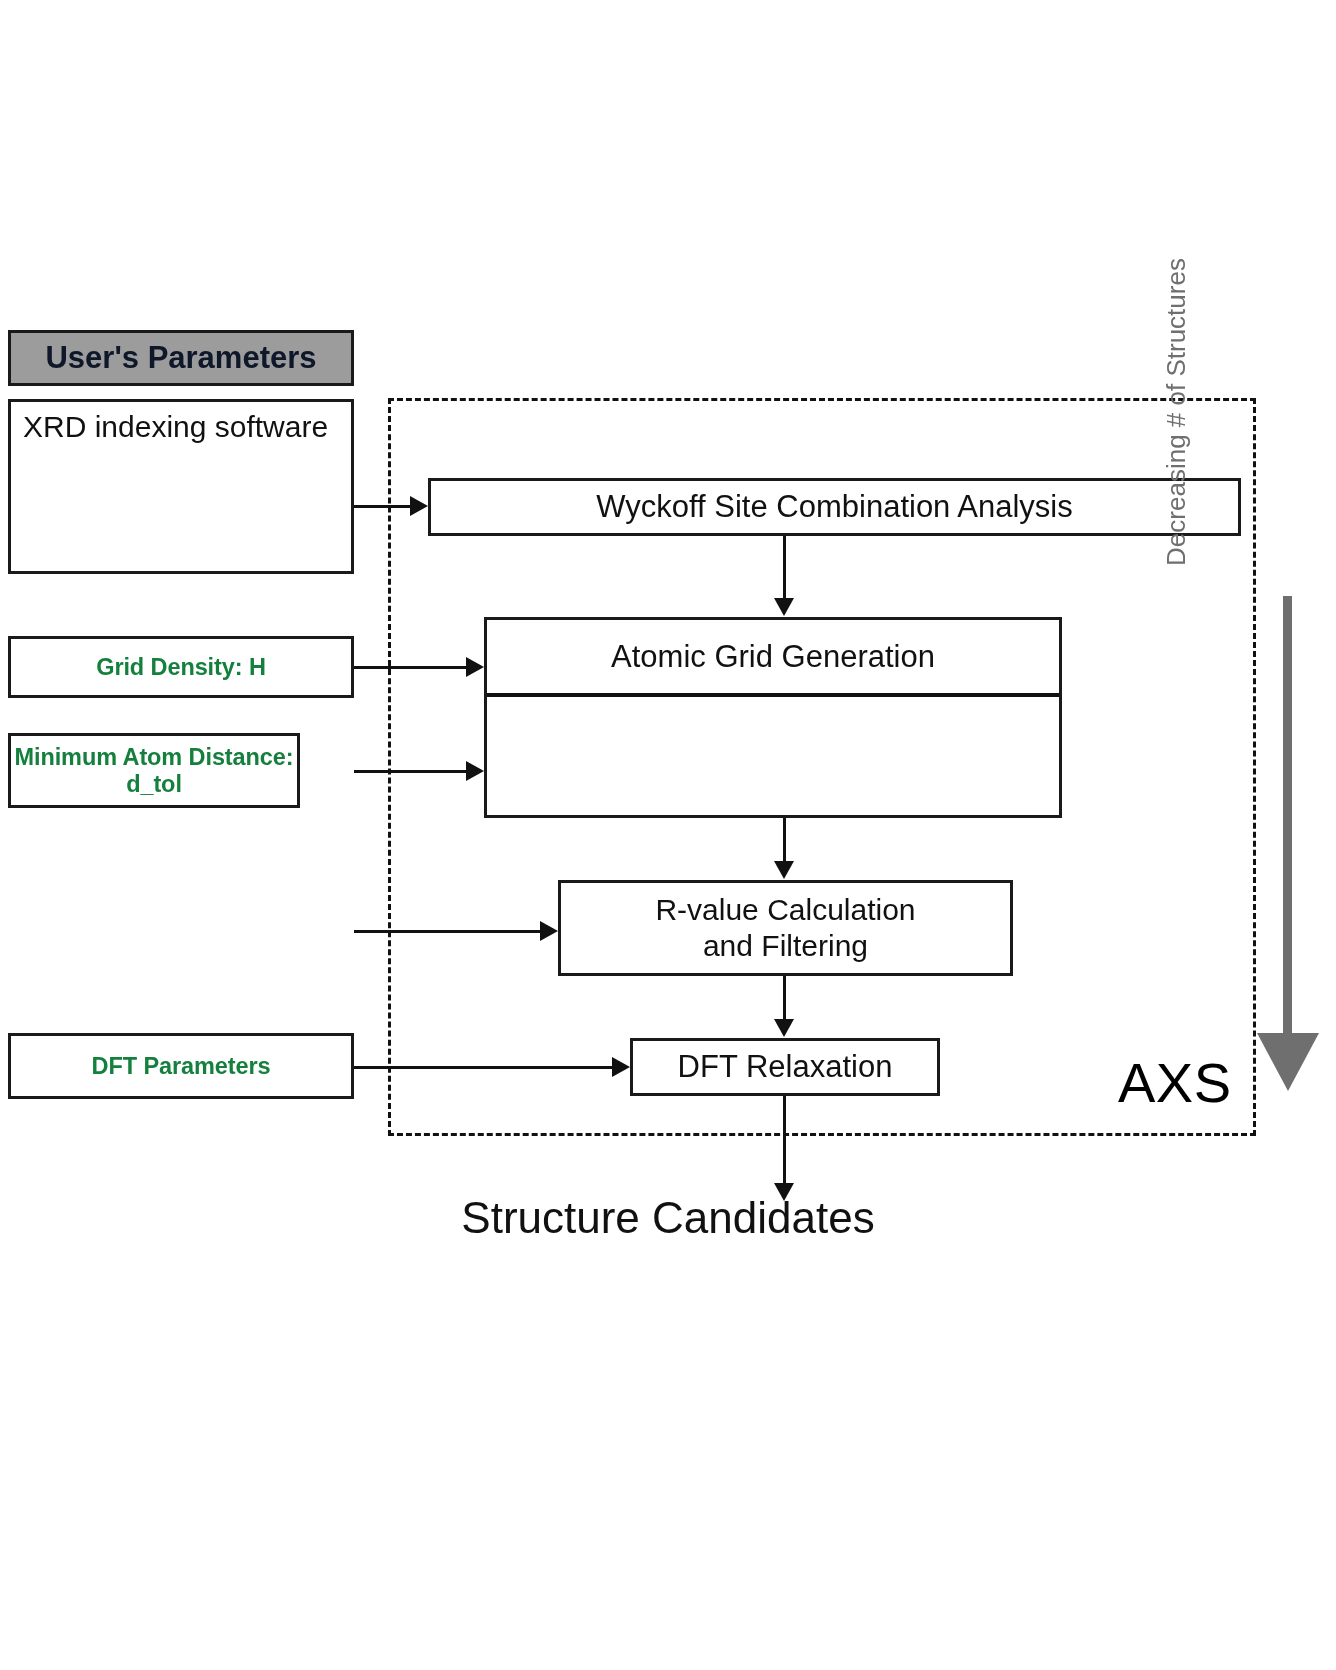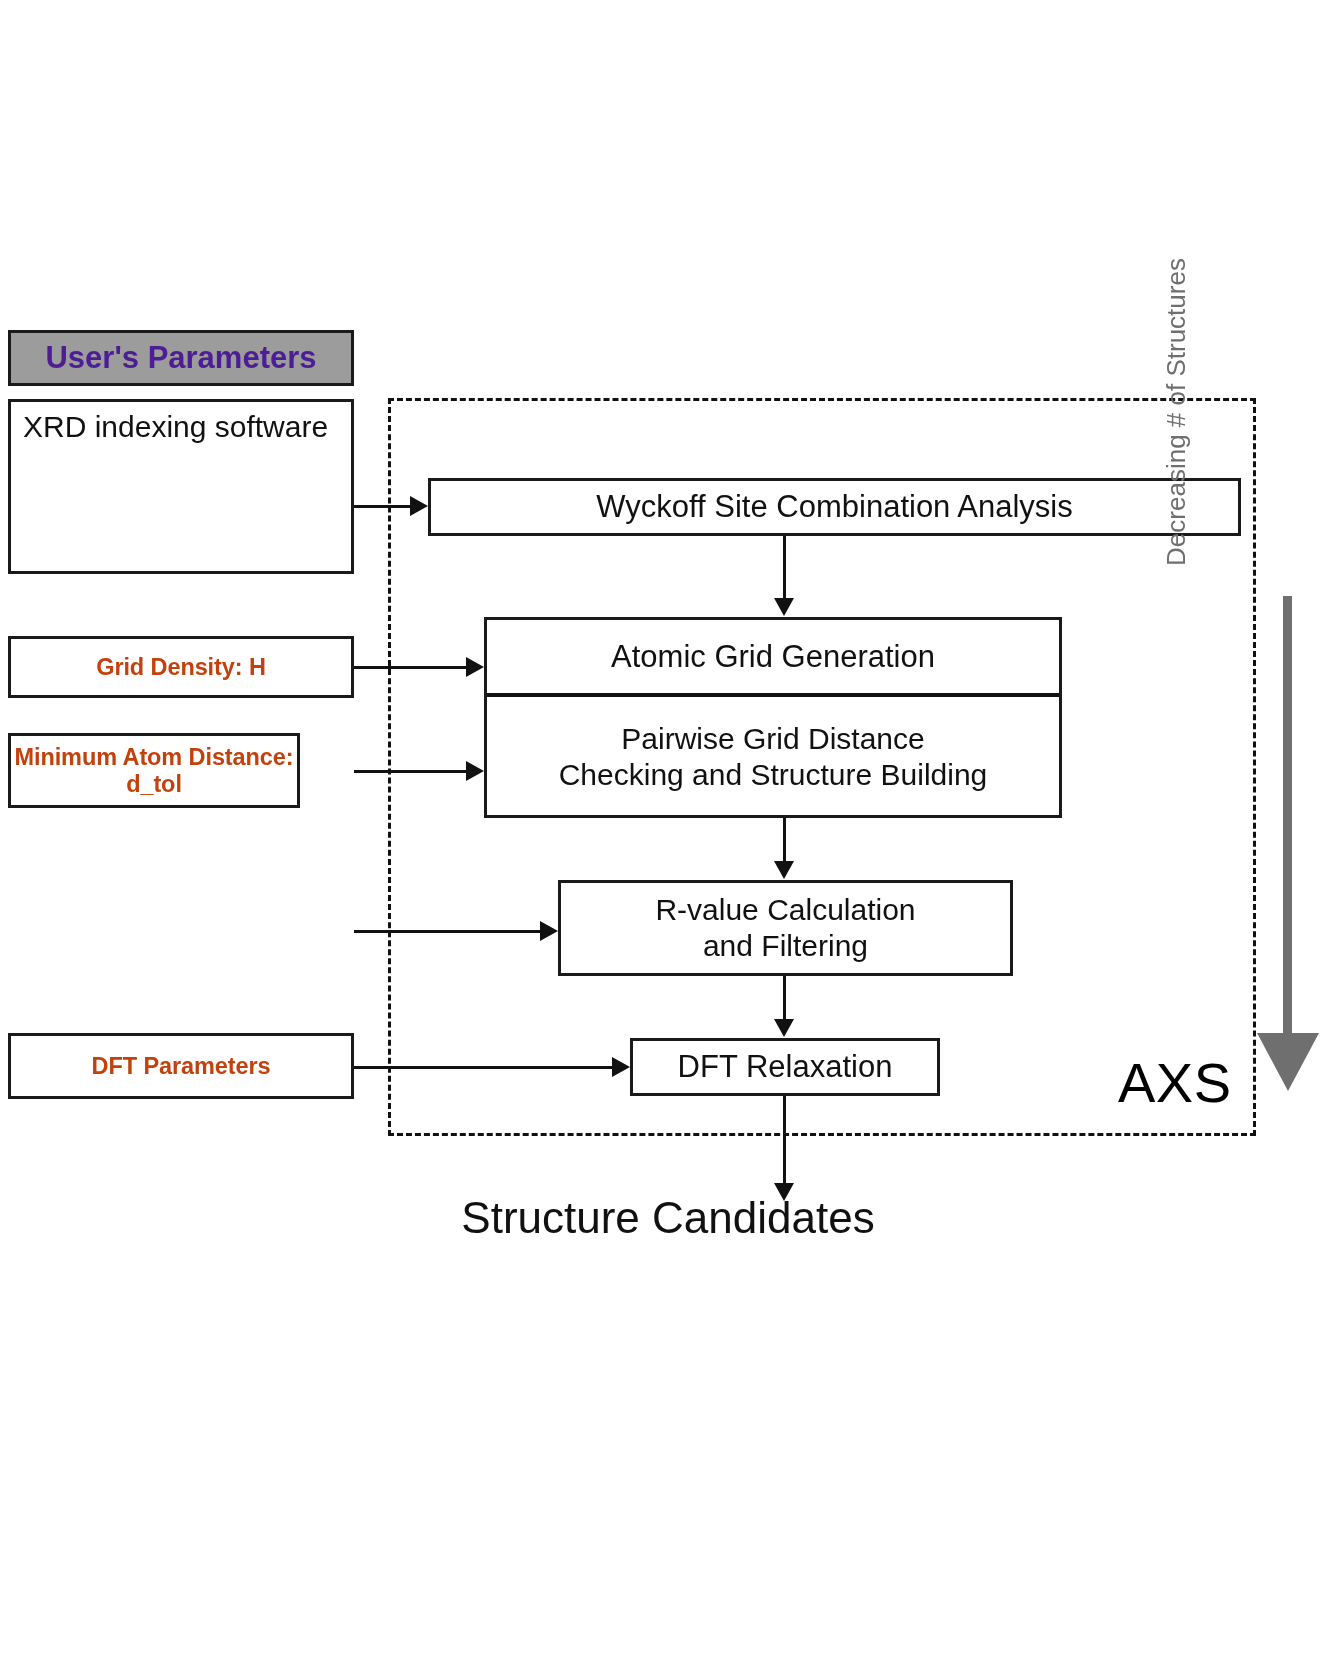--- a/index.html
+++ b/index.html
@@ -36,21 +36,21 @@
   
   #users-params-header {
     left: 8px;
     top: 330px;
     width: 346px;
     height: 56px;
     background: #9c9c9c;
     border: 3px solid #1a1a1a;
     font-size: 31px;
     font-weight: bold;
-    color: #4c1d95;
+    color: #0f172a;
     text-align: right;
   }
   
   #xrd-box {
     left: 8px;
     top: 399px;
     width: 346px;
     height: 175px;
     display: block;
     padding: 8px 0 0 12px;
@@ -73,21 +73,21 @@
     line-height: 1.37;
     white-space: nowrap;
     color: #ee1b24;
   }
   #xrd-list li .num {
     color: #111111;
     display: inline-block;
     min-width: 26px;
   }
   .red-param {
-    color: #c2410c;
+    color: #15803d;
     font-weight: bold;
     font-size: 23.5px;
     letter-spacing: -0.1px;
   }
   #grid-density-box { left: 8px; top: 636px;  width: 346px; height: 62px; }
   #min-dist-box     { left: 8px; top: 733px;  width: 292px; height: 75px; }
   #rvalue-cut-box   { left: 8px; top: 894px;  width: 346px; height: 78px; }
   #dft-params-box   { left: 8px; top: 1033px; width: 346px; height: 66px; }
 
   
@@ -236,26 +236,20 @@
 
 
   <div class="node" id="dft-params-box">
     <span class="red-param">DFT Parameters</span>
   </div>
 
   <div class="node" id="wyckoff-box">Wyckoff Site Combination Analysis</div>
 
   <div id="grid-stack">
     <div id="atomic-grid-cell">Atomic Grid Generation</div>
-    <div id="pairwise-cell">
-      <div>
-        <div>Pairwise Grid Distance</div>
-        <div>Checking and Structure Building</div>
-      </div>
-    </div>
   </div>
 
   <div class="node" id="rvalue-calc-box">
     <div>
       <div>R-value Calculation</div>
       <div>and Filtering</div>
     </div>
   </div>
 
   <div class="node" id="dft-relax-box">DFT Relaxation</div>

